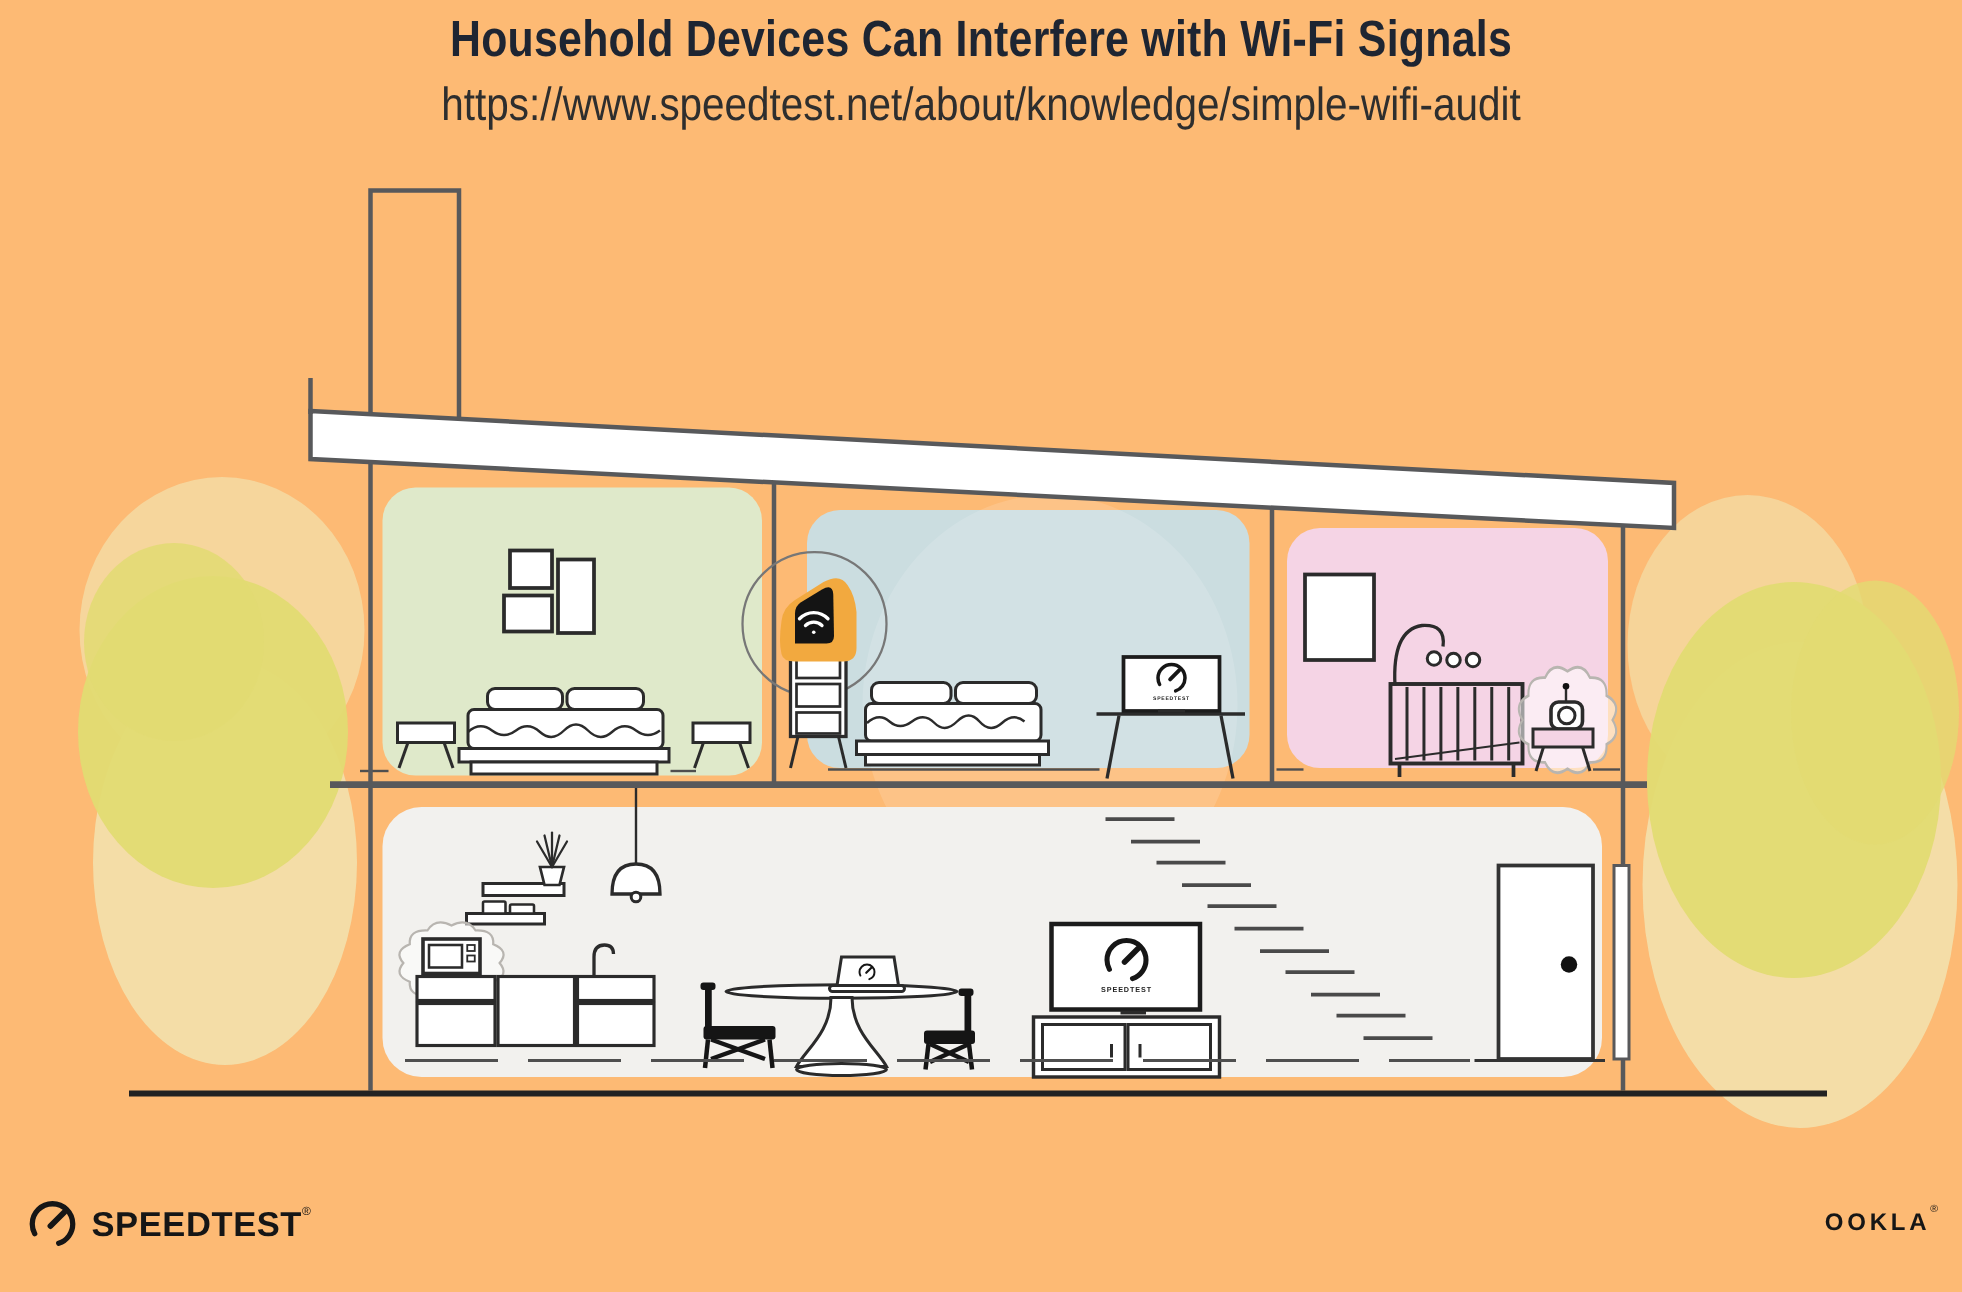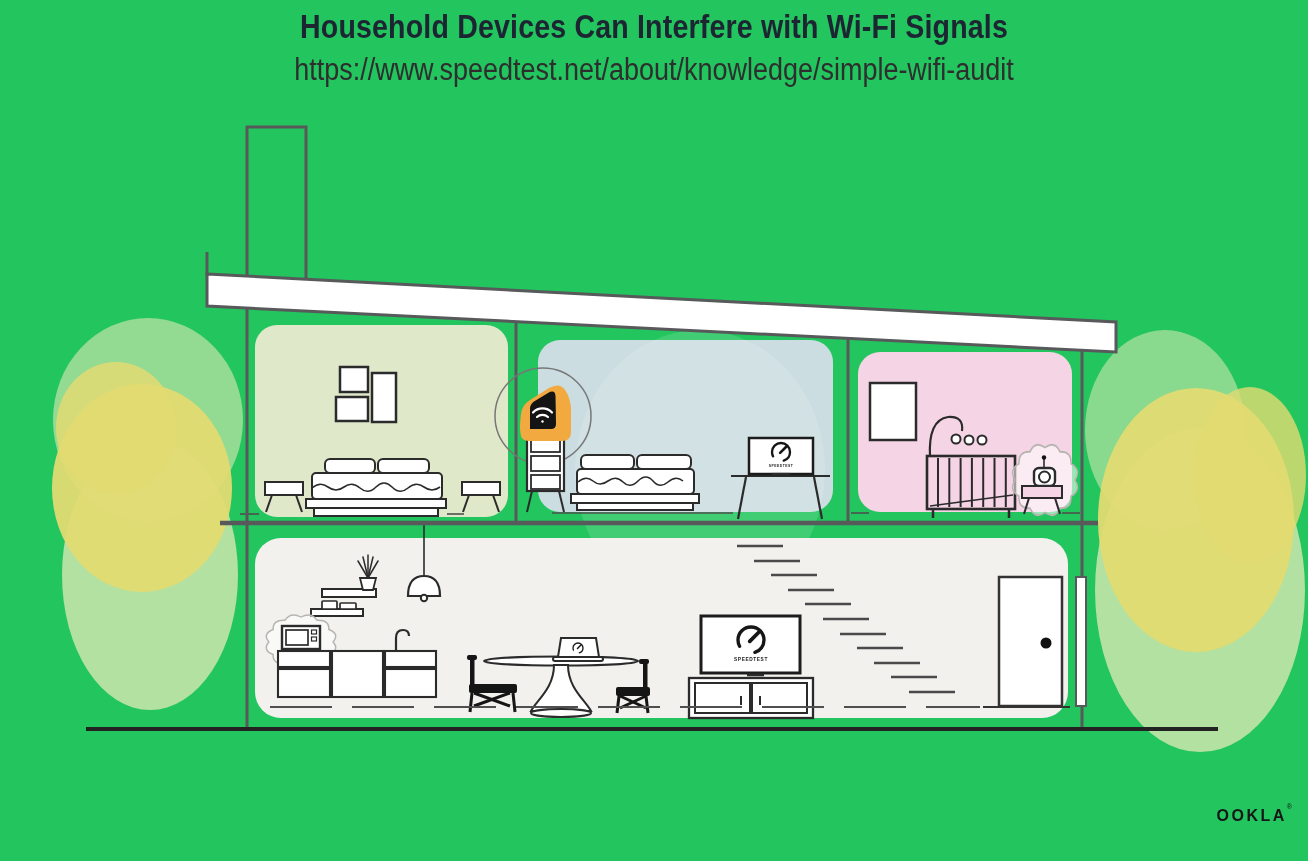--- a/index.html
+++ b/index.html
@@ -1,16 +1,16 @@
 <!DOCTYPE html>
 <html><head>
 <meta charset="utf-8">
 <style>
   html,body{margin:0;padding:0;background:#ffffff;}
-  .page{position:relative;width:1308px;height:861px;background:#22c55e;overflow:hidden;
+  .page{position:relative;width:1308px;height:861px;background:#fdba74;overflow:hidden;
         font-family:"Liberation Sans",sans-serif;}
   header{position:absolute;top:6px;left:0;width:1308px;text-align:center;z-index:3;}
   h1.title{margin:0;font-size:34px;line-height:40px;font-weight:700;color:#1e2532;
            transform:scaleX(0.84);transform-origin:center;white-space:nowrap;letter-spacing:0.2px;}
   .url{margin-top:6px;font-size:31px;line-height:36px;font-weight:400;color:#2e2e2e;
        transform:scaleX(0.87);transform-origin:center;white-space:nowrap;}
   svg.scene{position:absolute;left:0;top:0;z-index:1;}
   footer{position:absolute;left:0;top:0;width:1308px;height:861px;pointer-events:none;z-index:3;}
   .st-logo{position:absolute;left:18px;top:799px;display:flex;align-items:center;gap:9px;color:#161616;}
   .st-word{font-size:23px;font-weight:700;letter-spacing:0.4px;transform:scaleX(0.97);transform-origin:left center;}
@@ -279,18 +279,26 @@
       <path d="M530,429 L530,409 Q530,404 534,401.5 L548,393 Q555,389 555.5,396 L556,424 Q556,429 551,429 Z" fill="#141414"></path>
       <g stroke="#ffffff" stroke-width="2.2" fill="none" stroke-linecap="round">
         <circle cx="542.5" cy="421.5" r="1.2" fill="#ffffff" stroke="none"></circle>
         <path d="M537,417 A8,8 0 0 1 548,417"></path>
         <path d="M533,412.5 A13,13 0 0 1 552,412.5"></path>
       </g>
     </g>
   </svg>
 
   <footer>
+    <div class="st-logo">
+      <svg width="34" height="34" viewBox="-17 -17 34 34">
+        <use href="#gauge" transform="scale(1.35)"></use>
+      </svg>
+      <div>
+        <span class="st-word">SPEEDTEST</span><sup class="reg">®</sup>
+      </div>
+    </div>
     <div class="ookla-logo">
       <span class="ookla-word">OOKLA</span><sup class="reg2">®</sup>
     </div>
   </footer>
 
 </div>
 
 </body></html>

